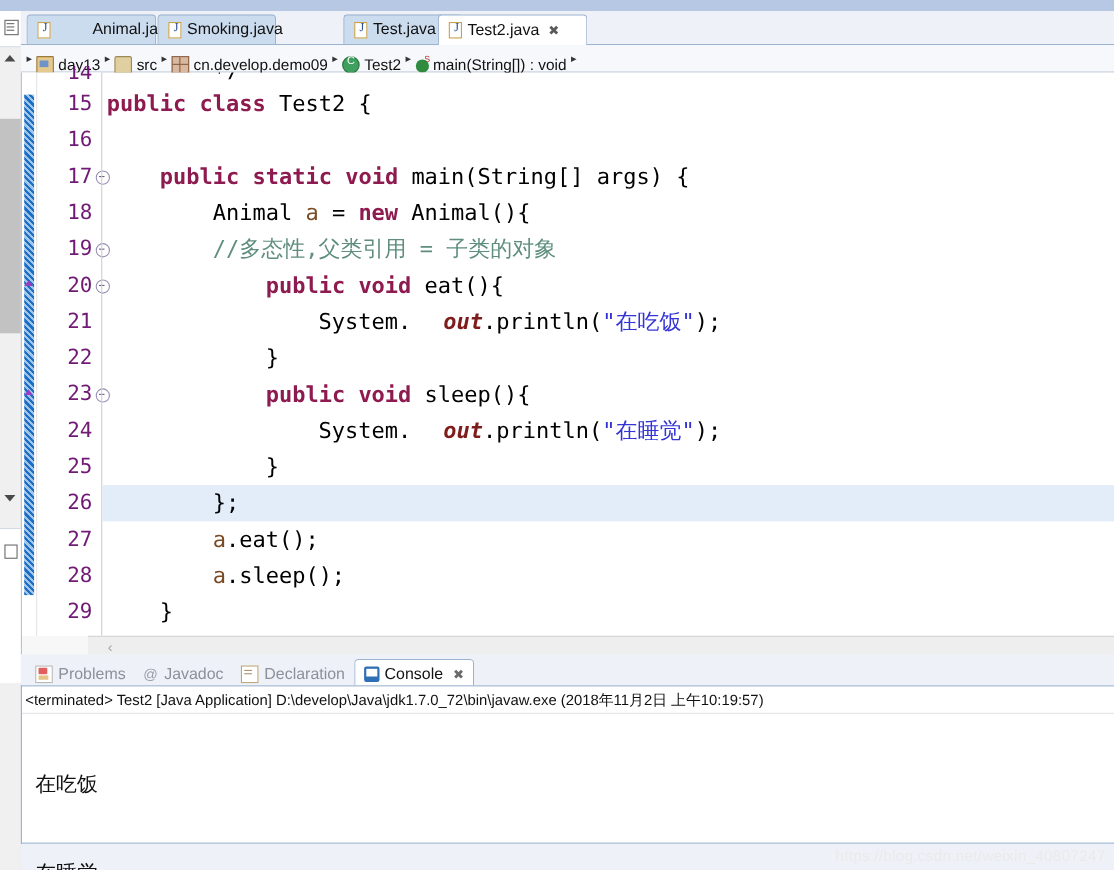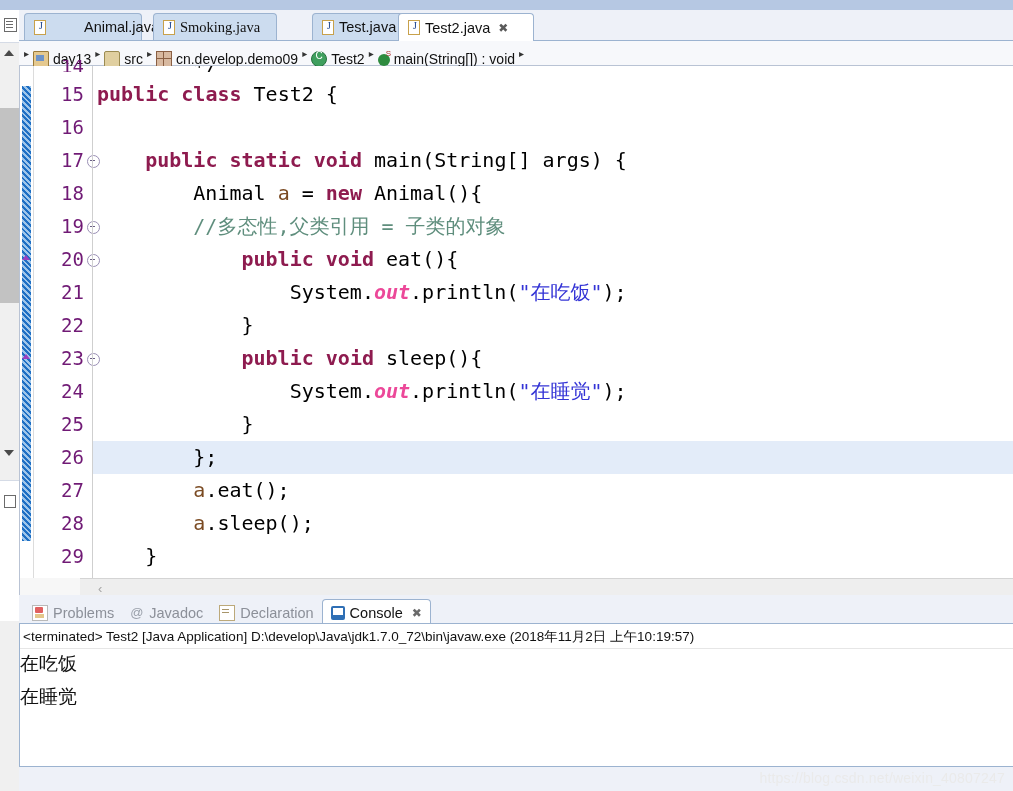--- a/index.html
+++ b/index.html
@@ -94,21 +94,21 @@
   .coderule{position:absolute;left:72px;top:0;width:1px;height:512px;background:#cfcfcf;}
 
   .codearea{position:absolute;left:73px;top:0;right:0;height:512px;overflow:hidden;}
   .cl{height:33px;line-height:33px;white-space:pre;
     font-family:"DejaVu Sans Mono","Liberation Mono",monospace;font-size:20px;color:#000;padding-left:4px;}
   .cl.hl{background:#e3ecf9;}
   .cut{height:12px;line-height:12px;overflow:hidden;position:relative;top:-6px;}
   .kw{color:#8e1b4f;font-weight:bold;}
   .cm{color:#5f8e7d;}
   .str{color:#3434d6;}
-  .fld{color:#ec4899;font-weight:bold;font-style:italic;}
+  .fld{color:#7f1d1d;font-weight:bold;font-style:italic;margin-left:29px;}
   .loc{color:#7a4a22;}
 
   
   .hscroll{position:absolute;left:60px;top:512px;width:934px;height:17px;background:#eeeeee;border-top:1px solid #d4d4d4;}
   .hscroll .lchev{position:absolute;left:18px;top:2px;font-size:13px;color:#a6a6a6;}
   .hs-left{position:absolute;left:0;top:512px;width:60px;height:17px;background:#f7f7f7;}
 
   
   .bottom{position:absolute;left:19px;top:595px;width:994px;height:196px;background:#eef1f8;}
   .btabbar{position:absolute;left:0;top:2px;width:994px;height:28px;display:flex;align-items:flex-end;padding-left:5px;}
@@ -122,22 +122,22 @@
   .bi-jdoc{font-size:13px;color:#9aa0aa;line-height:14px;}
   .bi-decl{background:#fff;border:1px solid #bca97a;}
   .bi-decl:after{content:"";position:absolute;left:2px;top:3px;width:7px;height:1px;background:#a8956a;box-shadow:0 3px 0 #a8956a;}
   .bi-cons{background:#2f6fb5;border-radius:2px;}
   .bi-cons:after{content:"";position:absolute;left:2px;top:2px;width:10px;height:7px;background:#ffffff;}
   .bi-cons:before{content:"";position:absolute;left:4px;top:10px;width:6px;height:3px;background:#2f6fb5;}
   .btab .closex{font-size:12px;color:#6a6a6a;margin-left:4px;}
 
   .bbody{position:absolute;left:0;top:28px;width:994px;height:144px;background:#ffffff;border:1px solid #9cb3d0;border-right:none;box-sizing:border-box;}
   .termline{font-size:13.5px;color:#111;padding:4px 0 2px 3px;border-bottom:1px solid #e6e6e6;white-space:pre;}
-  .outline{font-size:19px;color:#111;padding-left:0;line-height:33px;white-space:pre;
-    font-family:Liberation Mono, monospace;}
+  .outline{font-size:19px;color:#111;padding-left:12px;line-height:33px;white-space:pre;
+    font-family:Liberation Sans, sans-serif;margin-top:48px;}
 
   .watermark{position:absolute;right:8px;bottom:5px;font-size:14px;color:#eaeaea;letter-spacing:.2px;}
 </style>
 </head>
 <body>
 
 <div id="root">
 
   <div class="topband"></div>
   <div class="topband2"></div>
@@ -154,21 +154,21 @@
     </div>
   </div>
 
   <div class="editor-wrap">
 
     <div class="tabbar">
       <div class="tab" style="left:5px;width:118px;gap:38px;">
         <span class="jicon"></span>
         <span>Animal.java</span>
       </div>
-      <div class="tab" style="left:134px;width:124px;font-family:Liberation Serif, serif;">
+      <div class="tab" style="left:124px;width:108px;">
         <span class="jicon"></span>
         <span>Smoking.java</span>
       </div>
       <div class="tab" style="left:265px;width:108px;margin-left:28px;">
         <span class="jicon"></span>
         <span>Test.java</span>
       </div>
       <div class="tab active" style="left:379px;width:136px;">
         <span class="jicon"></span>
         <span>Test2.java</span>

